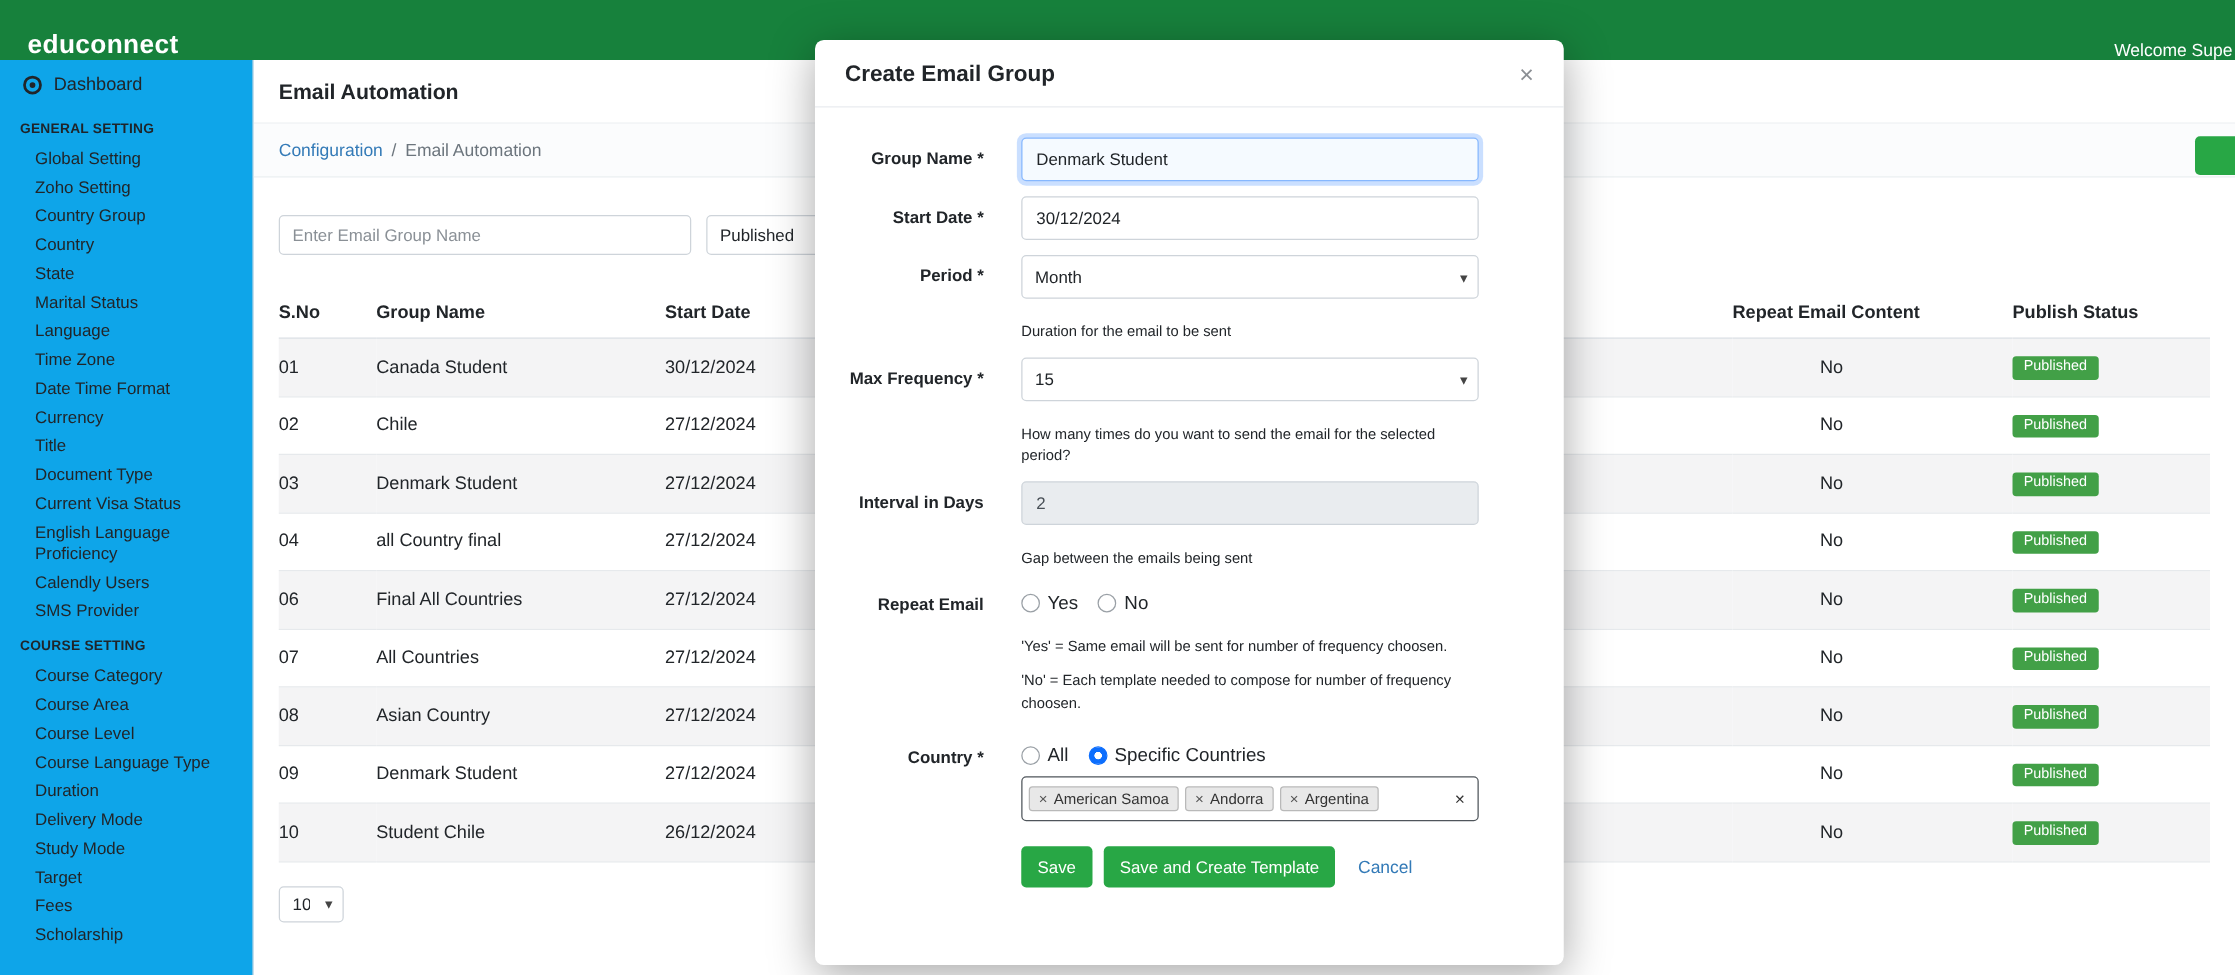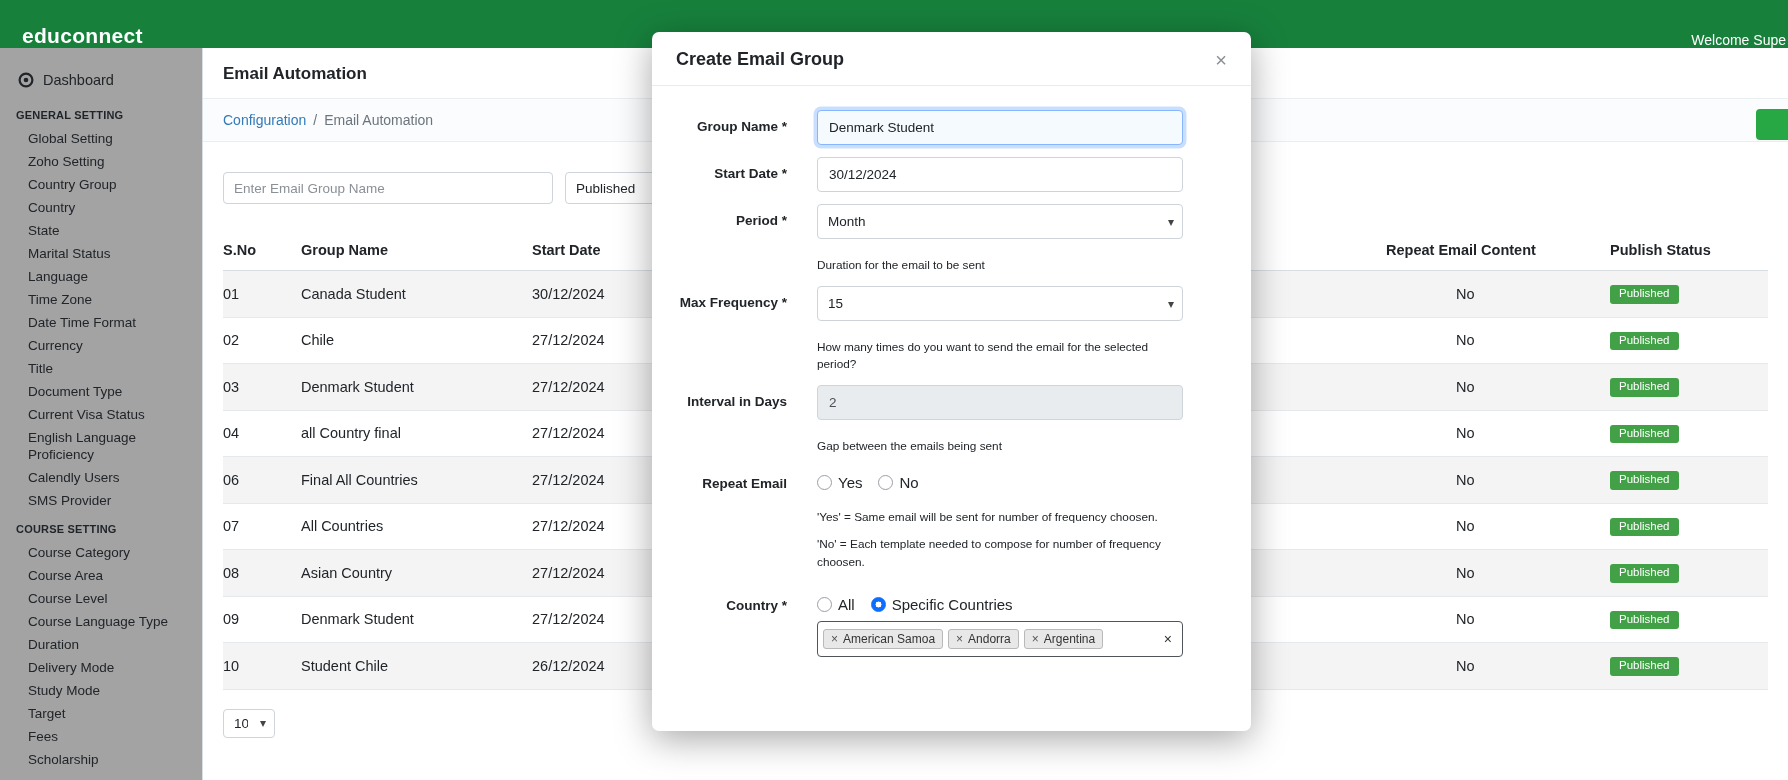--- a/index.html
+++ b/index.html
@@ -16,22 +16,22 @@
     font-family:"Liberation Sans", sans-serif;background:#fff;color:#212529;
   }
 
   
   .topbar{position:absolute;top:0;left:0;right:0;height:48px;background:var(--header-green);
     display:flex;align-items:flex-end;justify-content:space-between;padding:0 10px 0 22px;z-index:5;}
   .brand{color:#fff;font-size:21px;font-weight:bold;letter-spacing:.3px;cursor:pointer;}
   .welcome{color:#fff;font-size:14px;white-space:nowrap;margin-right:-8px;}
 
   
-  .sidebar{position:absolute;top:48px;left:0;width:203px;bottom:0;background:#a3a3a3;
-    border-right:1px solid #d9dee3;padding:20px 6px 0 16px;overflow:hidden;}
+  .sidebar{position:absolute;top:48px;left:0;width:203px;bottom:0;background:#0ea5e9;
+    border-right:1px solid #d9dee3;padding:8px 6px 0 16px;overflow:hidden;}
   .dash-item{display:flex;align-items:center;gap:9px;font-size:14.5px;color:#212529;
     padding:4px 0 10px 2px;cursor:pointer;}
   .sec-title{font-size:11px;font-weight:bold;color:#1f2429;margin:11px 0 6px;letter-spacing:.2px;}
   .side-item{font-size:13.5px;color:#212529;padding:3px 0 3px 12px;line-height:17px;cursor:pointer;}
 
   
   .content{position:absolute;left:203px;top:48px;right:0;bottom:0;background:#fff;overflow:hidden;}
   .page-head{padding:16px 20px 14px;border-bottom:1px solid #eceff1;}
   .page-head h1{margin:0;font-size:17px;font-weight:bold;color:#212529;}
   .breadcrumb-row{position:relative;padding:13px 20px;background:#fbfcfd;border-bottom:1px solid #eceff1;font-size:14px;}
@@ -350,15 +350,23 @@
           <span id="selected-countries" style="display:inline-flex;gap:5px;">
               <span class="tag"><span class="tag-x">×</span>American Samoa</span>
               <span class="tag"><span class="tag-x">×</span>Andorra</span>
               <span class="tag"><span class="tag-x">×</span>Argentina</span>
             </span>
           <span class="clear-x">×</span>
         </div>
       </div>
     </div>
 
+    <div class="frow last">
+      <div class="flabel"></div>
+      <div class="fctl btns">
+        <button class="btn">Save</button>
+        <button class="btn">Save and Create Template</button>
+        <a class="cancel">Cancel</a>
+      </div>
+    </div>
 
   </div>
 </div>
 
 </body></html>

